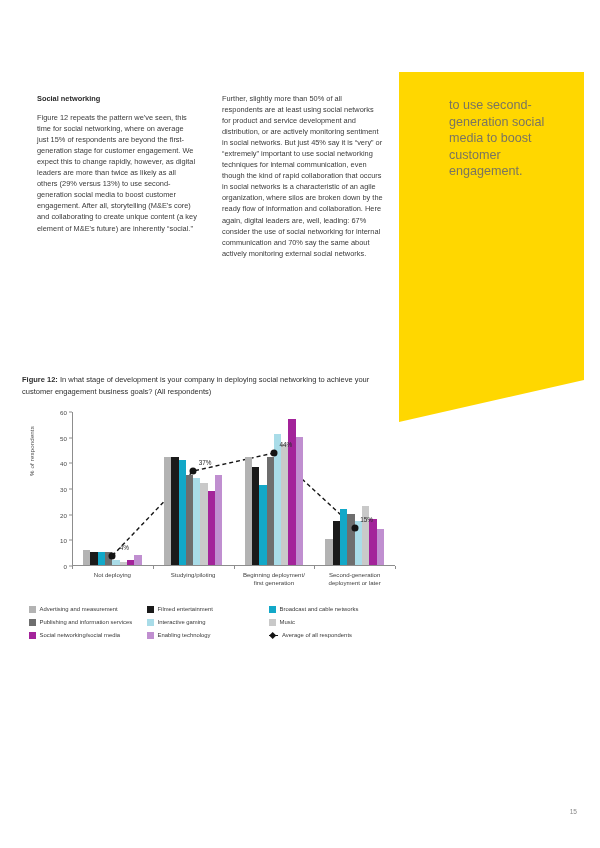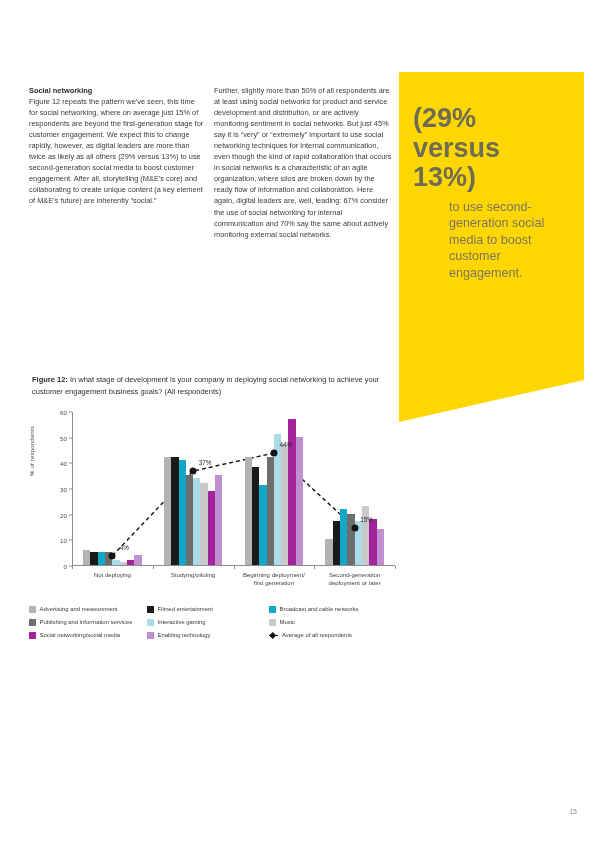--- a/index.html
+++ b/index.html
@@ -5,39 +5,39 @@
   html,body{margin:0;padding:0;}
   body{
     width:600px;height:848px;background:#ffffff;
     font-family:"Liberation Sans",sans-serif;
     color:#3b3b3b;position:relative;overflow:hidden;
   }
   .page{position:absolute;inset:0;}
 
   
   .col{position:absolute;font-size:7.4px;line-height:11.05px;color:#3a3a3a;}
-  .col p{margin:0;}
+  .col p{margin:8px;}
   #col-left{left:29px;top:85px;width:176px;}
   #col-right{left:214px;top:85px;width:178px;}
   .col-heading{font-weight:bold;font-size:7.4px;margin:0 0 1px 0;color:#2b2b2b;}
 
   
   #callout{
     position:absolute;left:399px;top:72px;width:185px;height:350px;
     background:#ffd700;
     clip-path:polygon(0 0,100% 0,100% 88%,0 100%);
   }
   #callout .inner{padding:25px 16px 0 14px;color:#6e6b52;}
   .callout-lead{font-size:12.6px;line-height:16.5px;color:#7a7560;}
   .callout-big{font-size:27px;line-height:29.5px;font-weight:bold;color:#6f6c55;margin:7px 0 6px 0;}
   .callout-tail{font-size:12.6px;line-height:16.5px;color:#7a7560;margin-left:36px;}
 
   
   #fig-caption{
-    position:absolute;left:32px;top:374px;width:370px;
+    position:absolute;left:22px;top:374px;width:370px;
     font-size:7.5px;line-height:11.6px;color:#2f2f2f;
   }
   #fig-caption b{font-weight:bold;}
 
   
   #chart{position:absolute;left:29px;top:408px;width:370px;height:190px;}
   #ylabel{
     position:absolute;left:-1px;top:78px;width:70px;
     transform:rotate(-90deg);transform-origin:left top;
     font-size:6.2px;color:#4a4a4a;text-align:center;white-space:nowrap;
@@ -99,21 +99,20 @@
     <p class="col-heading">Social networking</p>
     <p>Figure 12 repeats the pattern we've seen, this time for social networking, where on average just 15% of respondents are beyond the first-generation stage for customer engagement. We expect this to change rapidly, however, as digital leaders are more than twice as likely as all others (29% versus 13%) to use second-generation social media to boost customer engagement. After all, storytelling (M&amp;E's core) and collaborating to create unique content (a key element of M&amp;E's future) are inherently “social.”</p>
   </div>
 
   <div class="col" id="col-right">
     <p>Further, slightly more than 50% of all respondents are at least using social networks for product and service development and distribution, or are actively monitoring sentiment in social networks. But just 45% say it is “very” or “extremely” important to use social networking techniques for internal communication, even though the kind of rapid collaboration that occurs in social networks is a characteristic of an agile organization, where silos are broken down by the ready flow of information and collaboration. Here again, digital leaders are, well, leading: 67% consider the use of social networking for internal communication and 70% say the same about actively monitoring external social networks.</p>
   </div>
 
   <div id="callout">
     <div class="inner">
-      <div class="callout-big">(29% versus 13%)</div>
       <div class="callout-tail">to use second-generation social media to boost customer engagement.</div>
     </div>
   </div>
 
   <div id="fig-caption">
     <b>Figure 12:</b>
     <span>In what stage of development is your company in deploying social networking to achieve your customer engagement business goals? (All respondents)</span>
   </div>
 
   <div id="chart">

